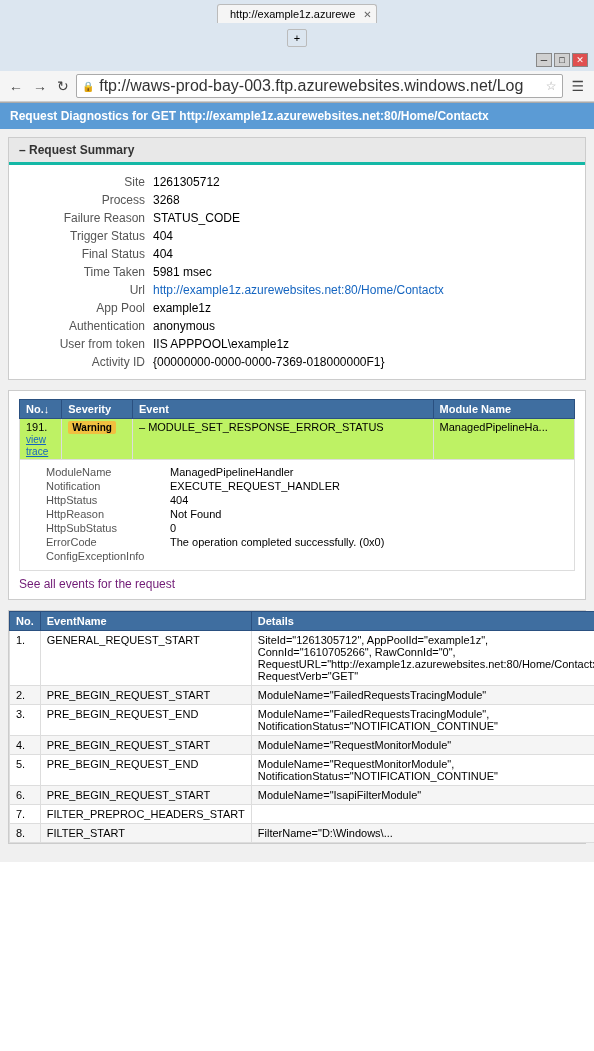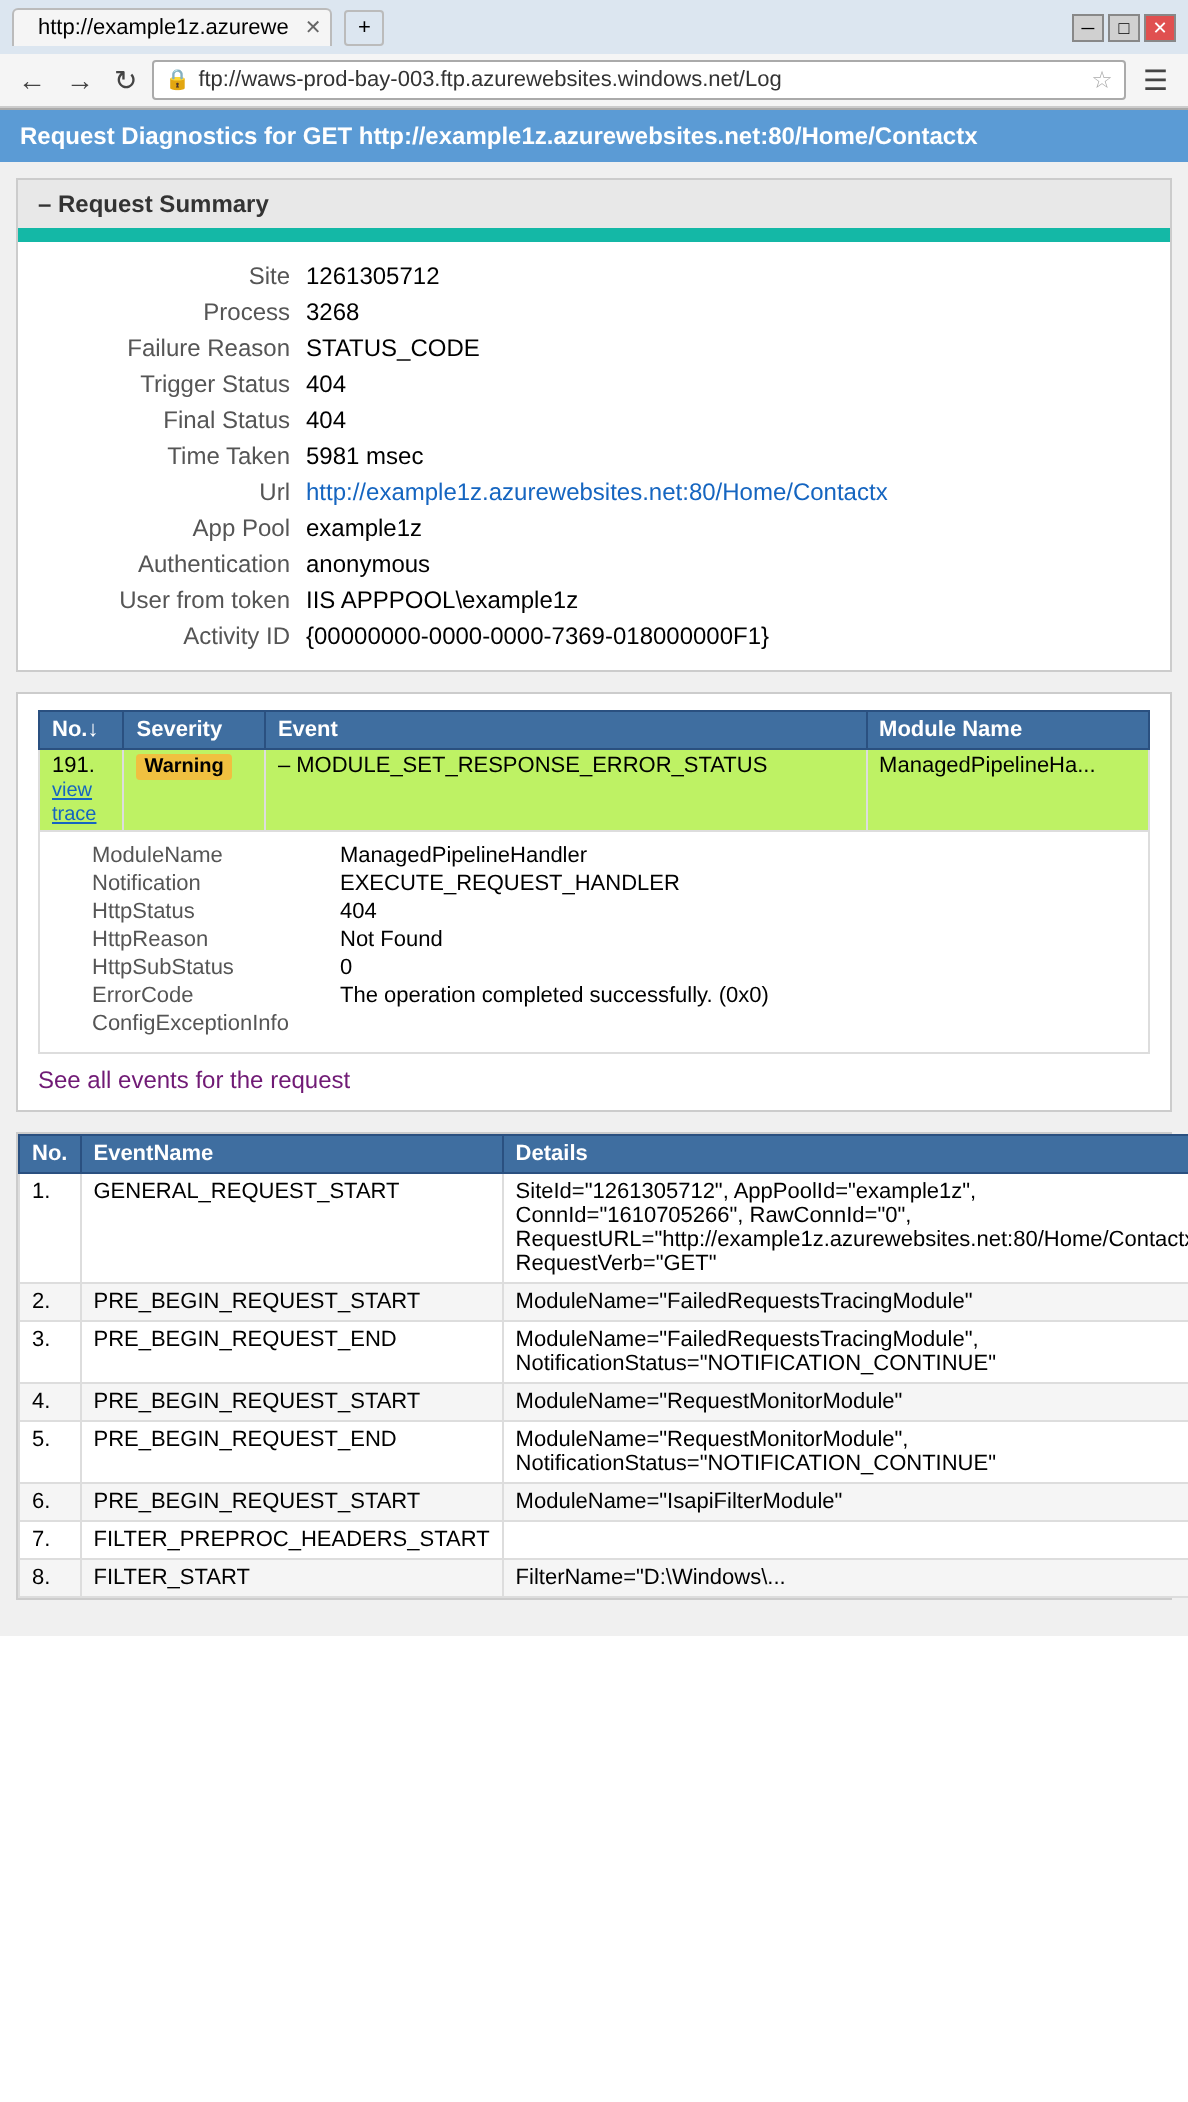--- a/index.html
+++ b/index.html
@@ -15,20 +15,21 @@
     .browser-chrome {
       background: #dce6f0;
       border-bottom: 1px solid #aaa;
     }
     .title-bar {
       background: #dce6f0;
       display: flex;
       align-items: center;
       padding: 4px 6px;
       gap: 6px;
+      flex-direction: column;
     }
     .tab {
       background: #f5f5f5;
       border: 1px solid #bbb;
       border-bottom: none;
       border-radius: 3px 3px 0 0;
       padding: 3px 8px;
       font-size: 11px;
       display: flex;
       align-items: center;
@@ -95,21 +96,21 @@
       border: 1px solid #aaa;
       border-radius: 2px;
       padding: 2px 6px;
       font-size: 11px;
       background: white;
       display: flex;
       align-items: center;
       gap: 4px;
     }
     .address-lock { font-size: 10px; color: #666; }
-    .address-text { flex: 1; font-size: 11px; color: #333; }
+    .address-text { flex: 1; font-size: 16px; color: #333; }
     .address-star { color: #aaa; font-size: 12px; }
     .menu-btn {
       font-size: 14px;
       cursor: pointer;
       padding: 0 4px;
       color: #444;
     }
 
     
     .page-header {
@@ -128,21 +129,21 @@
     }
 
     
     .section-box {
       background: white;
       border: 1px solid #ccc;
       margin-bottom: 10px;
     }
     .section-header {
       background: #e8e8e8;
-      border-bottom: 7px solid #14b8a6;
+      border-bottom: 3px solid #14b8a6;
       padding: 5px 10px;
       font-size: 12px;
       font-weight: bold;
       color: #333;
     }
     .section-body {
       padding: 8px 10px;
     }
 
     

